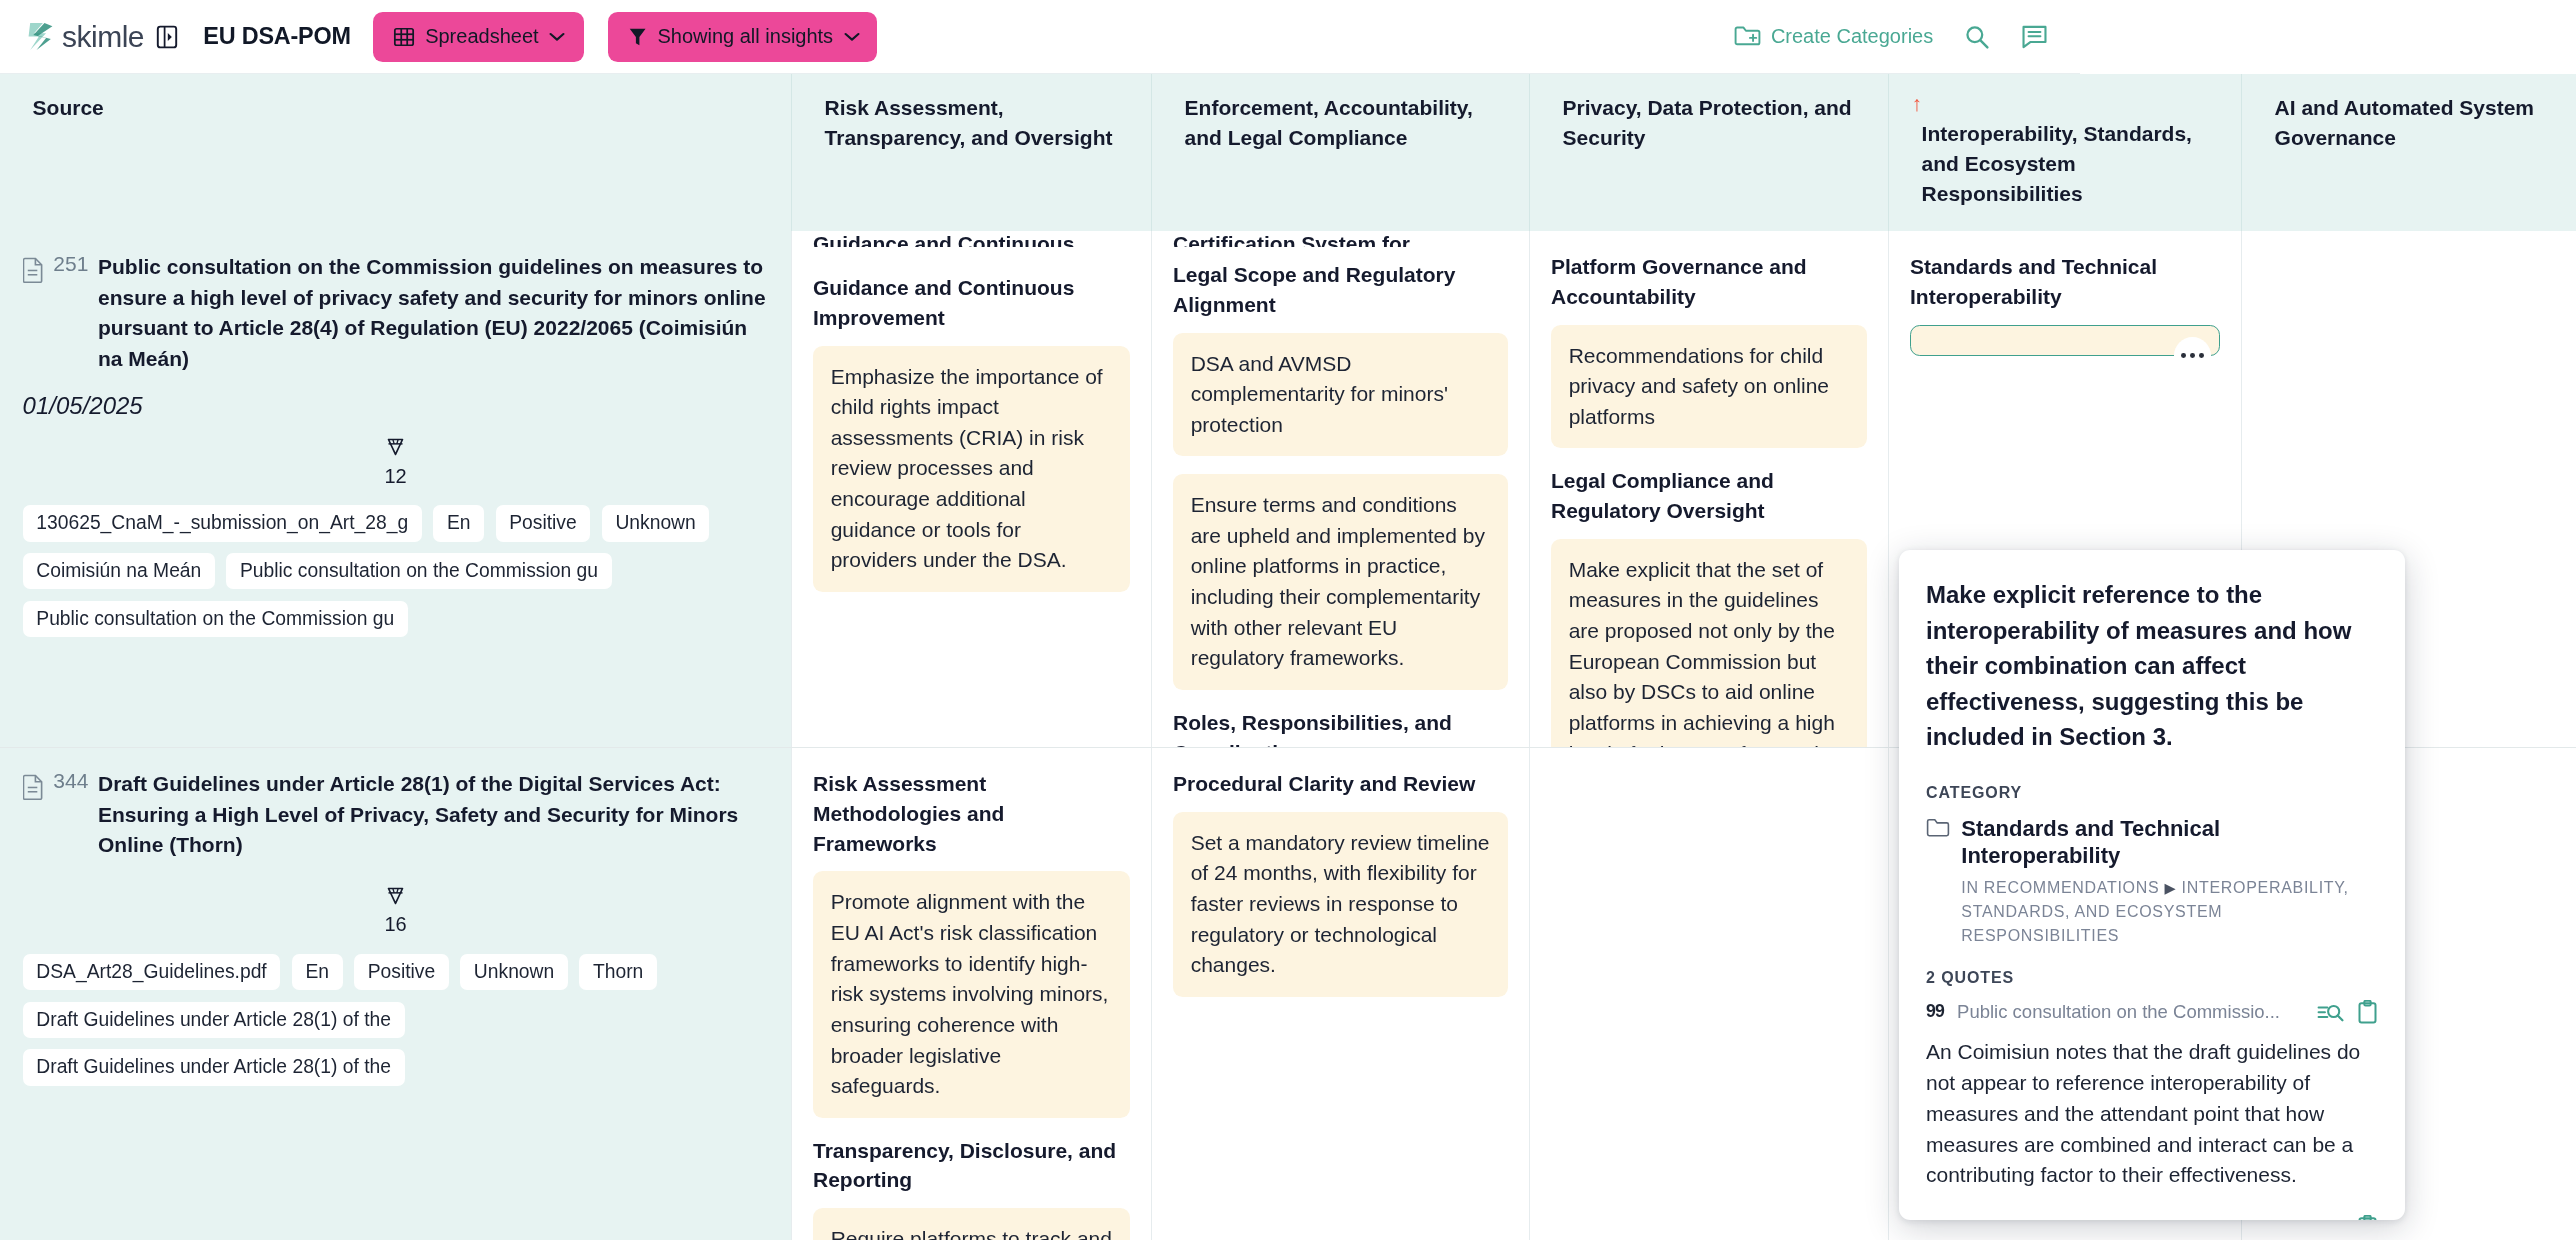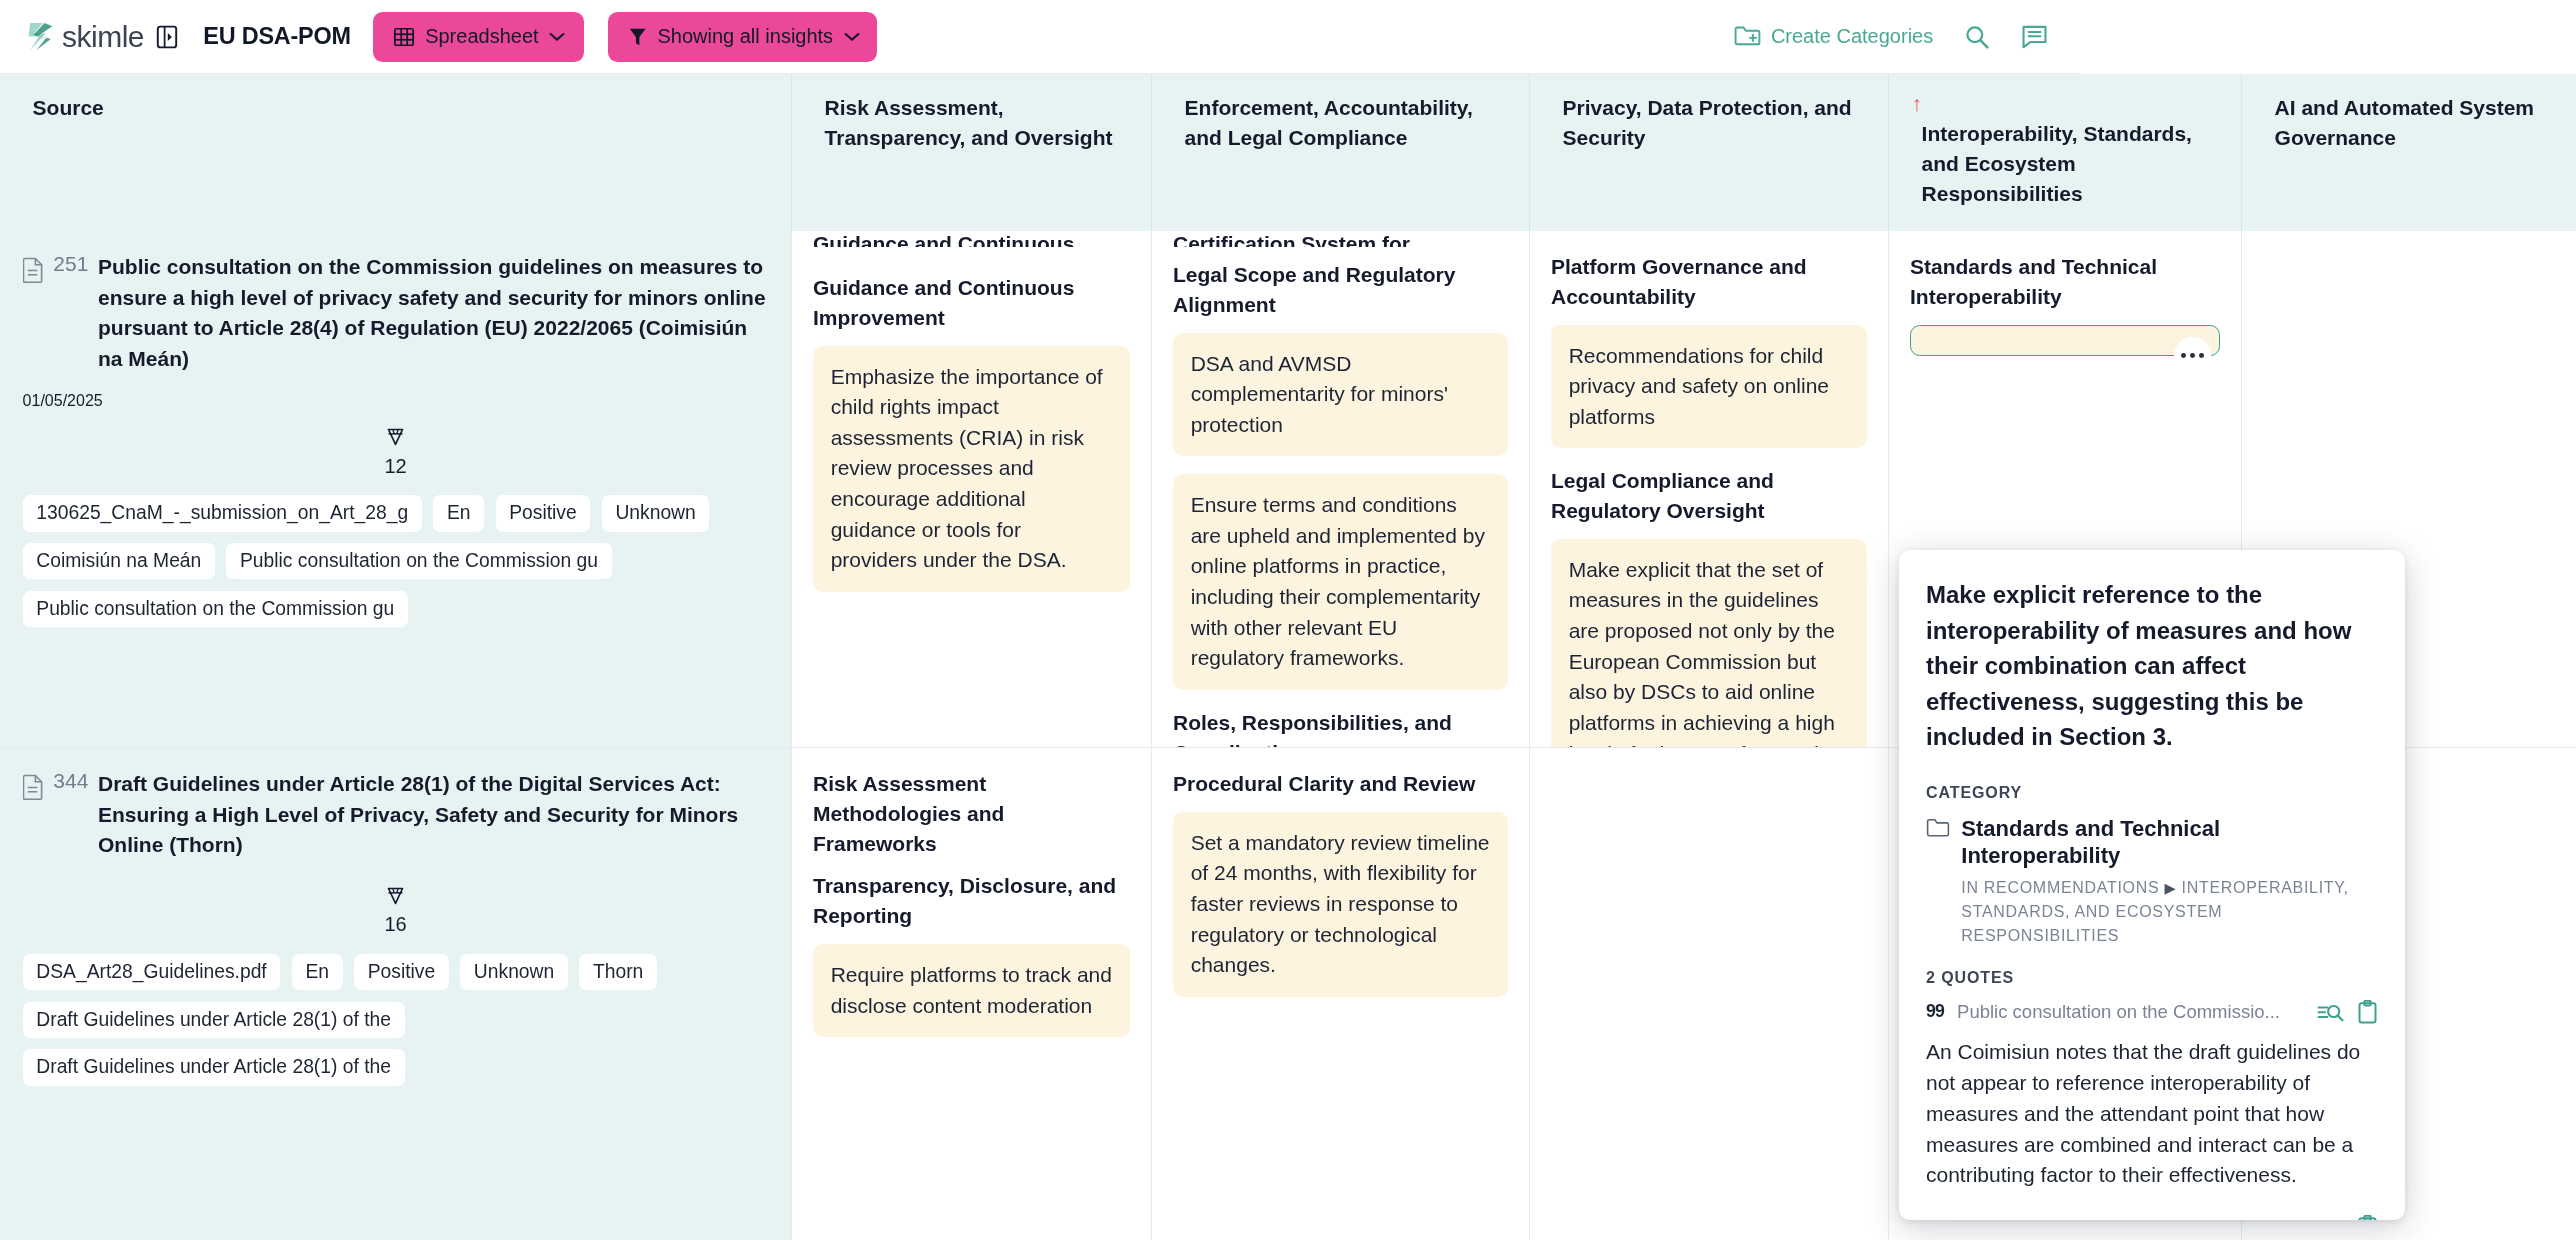--- a/index.html
+++ b/index.html
@@ -99,21 +99,21 @@
   .cell.insight { background: #ffffff; padding: 17.7px 21px 0 21px; }
 
   
   .src-title-line { display: flex; align-items: flex-start; gap: 9.7px; }
   .doc-icon { flex: 0 0 auto; margin-top: 4.8px; }
   .src-num { font-size: 21px; color: #6e7e8c; font-weight: 400; flex: 0 0 auto; }
   .src-title {
     font-size: 21px; font-weight: 700; line-height: 1.46;
     color: #151a2d;
   }
-  .src-date { font-size: 16px; color: #151a2d; margin-top: 17.7px; }
+  .src-date { font-size: 24px; color: #151a2d; margin-top: 17.7px; font-style: italic; }
   .src-gem { display: flex; align-items: center; gap: 7.2px; margin-top: 16px; flex-direction: column; }
   .src-gem-count { font-size: 20px; color: #151a2d; }
   .chips { margin-top: 17.7px; display: flex; flex-wrap: wrap; gap: 9.7px 11.3px; max-width: 773px; }
   .chip {
     background: #ffffff; border-radius: 7.2px;
     padding: 7.2px 13.7px; font-size: 19.3px; color: #1d2433;
     white-space: nowrap; overflow: hidden; max-width: 419px;
     text-overflow: clip; cursor: pointer;
   }
   .chip.wide { max-width: 419px; }
@@ -404,20 +404,21 @@
           <div class="chip-row">
             <span class="chip wide">Draft Guidelines under Article 28(1) of the</span>
           </div>
           <div class="chip-row">
             <span class="chip wide">Draft Guidelines under Article 28(1) of the</span>
           </div>
         </div>
 
         <div class="cell insight" style="width:360px;height:494px">
           <div class="cat-head">Risk Assessment Methodologies and Frameworks</div>
+          <div class="ins-card">Promote alignment with the EU AI Act's risk classification frameworks to identify high-risk systems involving minors, ensuring coherence with broader legislative safeguards.</div>
           <div class="cat-head">Transparency, Disclosure, and Reporting</div>
           <div class="ins-card">Require platforms to track and disclose content moderation</div>
         </div>
 
         <div class="cell insight" style="width:378px;height:494px">
           <div class="cat-head">Procedural Clarity and Review</div>
           <div class="ins-card">Set a mandatory review timeline of 24 months, with flexibility for faster reviews in response to regulatory or technological changes.</div>
         </div>
 
         <div class="cell insight" style="width:359px;height:494px"></div>

